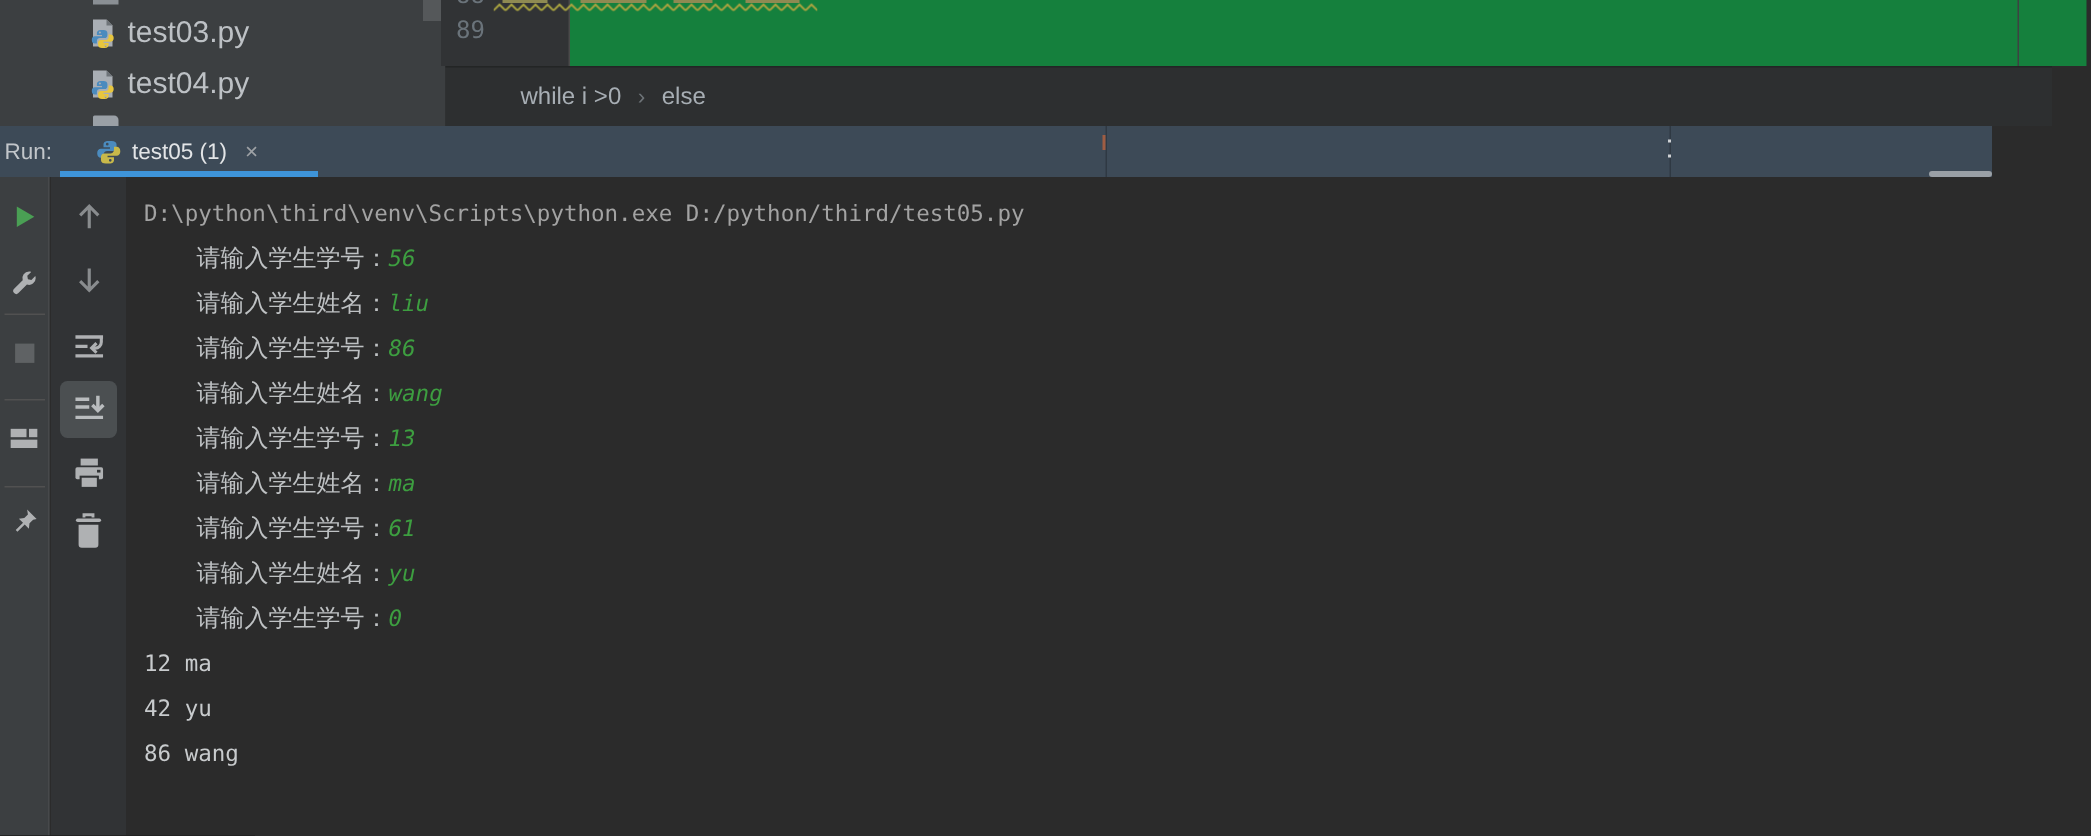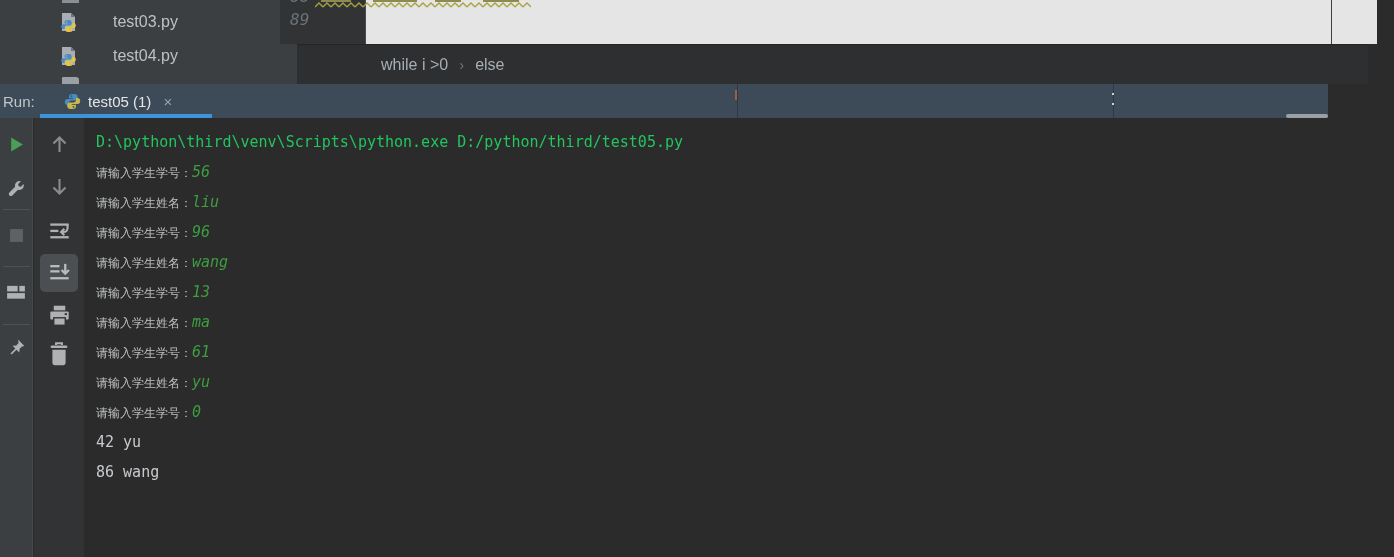--- a/index.html
+++ b/index.html
@@ -6,34 +6,34 @@
   html,body { background:#1e1e1e; }
   .screen {
     position:relative; width:1394px; height:557px; overflow:hidden;
     background:#2b2b2b; font-family:"Liberation Sans", sans-serif;
     -webkit-font-smoothing:antialiased;
   }
   
   .tree-panel { position:absolute; left:0; top:0; width:297px; height:84px; background:#3c3f41; overflow:hidden; }
   .tree-row { position:absolute; left:60px; height:26px; display:flex; align-items:center; gap:8px; cursor:pointer; }
   .tree-row .ficon { width:17px; height:20px; flex:0 0 auto; }
-  .tree-label { color:#bdc1c5; font-size:16px; white-space:nowrap;margin-left:28px; }
+  .tree-label { color:#bdc1c5; font-size:20px; white-space:nowrap; }
   .tree-partial-top { position:absolute; left:62px; top:0; width:17px; height:3px; background:#8a8f94; }
   .tree-partial-bottom { position:absolute; left:62px; top:77px; width:17px; height:7px; background:#9aa0a6; border-radius:1px 3px 0 0; }
   .tree-scroll-thumb { position:absolute; left:282px; top:0; width:14px; height:14px; background:#55585a; }
   
-  .editor-region { position:absolute; left:280px; top:0; width:1097px; height:44px; background:#e5e5e5;font-style:italic; }
+  .editor-region { position:absolute; left:294px; top:0; width:1097px; height:44px; background:#15803d; }
   .gutter { position:absolute; left:0; top:0; width:86px; height:44px; background:#313335; border-right:1px solid #4a4a4a; overflow:hidden; }
   .gutter .lnum { position:absolute; left:10px; color:#6a737a; font-size:16px; font-family:"DejaVu Sans Mono", monospace; }
   .lnum.l88 { top:-13px; }
   .lnum.l89 { top:10px; }
   .code-sliver { position:absolute; left:35px; top:0; width:216px; height:9px; }
   .editor-right-line { position:absolute; left:1051px; top:0; width:1px; height:44px; background:#3e4142; }
   
-  .breadcrumbs { position:absolute; left:297px; top:44px; width:1071px; height:40px; background:#2d2f30; border-top:1px solid #232525; display:flex; align-items:center; padding-left:84px; }
+  .breadcrumbs { position:absolute; left:297px; top:44px; width:1071px; height:40px; background:#2d2f30; border-top:1px solid #232525; display:flex; align-items:center; padding-left:50px; }
   .crumb { color:#a7aeb4; font-size:16px; cursor:pointer; }
   .crumb-sep { color:#6e7478; font-size:15px; margin:0 11px; }
   
   .run-strip { position:absolute; left:0; top:84px; width:1328px; height:34px; background:#3d4a57; }
   .run-label { position:absolute; left:3px; top:0; height:34px; display:flex; align-items:center; color:#c2c6ca; font-size:15px; }
   .run-tab { position:absolute; left:40px; top:0; width:172px; height:34px; display:flex; align-items:center; cursor:pointer; }
   .run-tab .pyicon { margin-left:24px; width:17px; height:17px; }
   .run-tab .tab-label { margin-left:7px; color:#e3e5e7; font-size:15px; white-space:nowrap; }
   .tab-close { margin-left:12px; color:#9da1a5; font-size:15px; line-height:15px; cursor:pointer; }
   .tab-underline { position:absolute; left:40px; bottom:0; width:172px; height:4px; }
@@ -43,23 +43,23 @@
   .strip-scroll-thumb { position:absolute; right:0; bottom:0; width:42px; height:4px; background:#9aa0a6; border-radius:2px; }
   
   .console-row { position:absolute; left:0; top:118px; width:1394px; height:439px; }
   .tb-col1 { position:absolute; left:0; top:0; width:33px; height:439px; background:#3c3f41; border-right:1px solid #47494b; }
   .tb-col2 { position:absolute; left:34px; top:0; width:50px; height:439px; background:#313335; }
   .tbtn { position:absolute; display:flex; align-items:center; justify-content:center; cursor:pointer; }
   .tb-sep { position:absolute; left:3px; width:27px; height:1px; background:#515151; }
   .sel-bg { position:absolute; left:6px; top:136px; width:38px; height:38px; background:#4b4f51; border-radius:5px; }
   .console-text { position:absolute; left:84px; top:0; width:1310px; height:439px; background:#2b2b2b; padding:9px 0 0 12px; overflow:hidden; cursor:text; }
   .console-line { height:30px; line-height:30px; white-space:pre; font-family:"DejaVu Sans Mono", "DejaVu Sans", monospace; font-size:15px; }
-  .c-system { color:#22c55e;text-align:right; }
+  .c-system { color:#a3a3a3;text-align:right; }
   .c-output { color:#c8cbcd; }
-  .c-prompt { color:#bec1c3; font-size:12px; }
+  .c-prompt { color:#bec1c3; font-size:16px;margin-left:35px; }
   .c-input  { color:#3d9e40; font-style:italic;margin-top:28px; }
   svg { display:block; }
 </style>
 </head>
 <body>
 
 <div class="screen">
 
   <div class="tree-panel">
     <div class="tree-partial-top"></div>
@@ -211,25 +211,26 @@
           <rect x="2" y="3" width="14" height="2" rx="1" fill="#afb1b3"></rect>
           <path d="M3.5 6.5 h11 v11 a1.8 1.8 0 0 1 -1.8 1.8 h-7.4 a1.8 1.8 0 0 1 -1.8 -1.8 z" fill="#afb1b3"></path>
         </svg>
       </div>
     </div>
 
     <div id="console-lines" class="console-text">
         <div class="console-line"><span class="c-system">D:\python\third\venv\Scripts\python.exe D:/python/third/test05.py</span></div>
         <div class="console-line"><span class="c-prompt">请输入学生学号：</span><span class="c-input">56</span></div>
         <div class="console-line"><span class="c-prompt">请输入学生姓名：</span><span class="c-input">liu</span></div>
-        <div class="console-line"><span class="c-prompt">请输入学生学号：</span><span class="c-input">96</span></div>
+        <div class="console-line"><span class="c-prompt">请输入学生学号：</span><span class="c-input">86</span></div>
         <div class="console-line"><span class="c-prompt">请输入学生姓名：</span><span class="c-input">wang</span></div>
         <div class="console-line"><span class="c-prompt">请输入学生学号：</span><span class="c-input">13</span></div>
         <div class="console-line"><span class="c-prompt">请输入学生姓名：</span><span class="c-input">ma</span></div>
         <div class="console-line"><span class="c-prompt">请输入学生学号：</span><span class="c-input">61</span></div>
         <div class="console-line"><span class="c-prompt">请输入学生姓名：</span><span class="c-input">yu</span></div>
         <div class="console-line"><span class="c-prompt">请输入学生学号：</span><span class="c-input">0</span></div>
+        <div class="console-line"><span class="c-output">12 ma</span></div>
         <div class="console-line"><span class="c-output">42 yu</span></div>
         <div class="console-line"><span class="c-output">86 wang</span></div>
       </div>
   </div>
 
 </div>
 
 </body></html>

